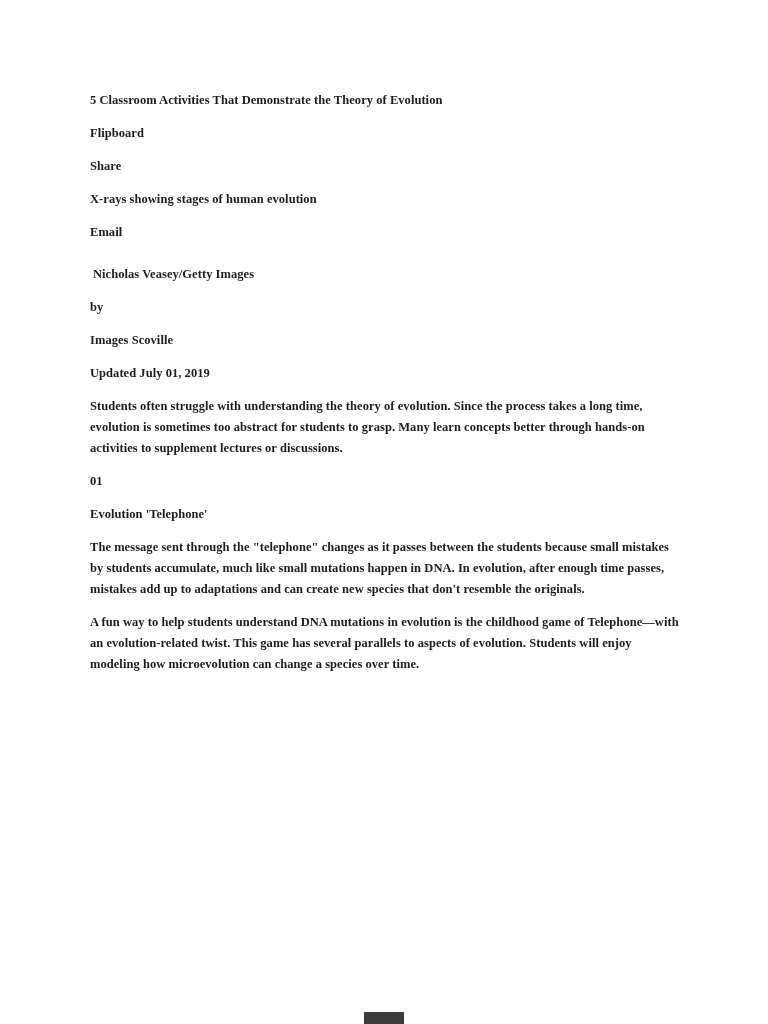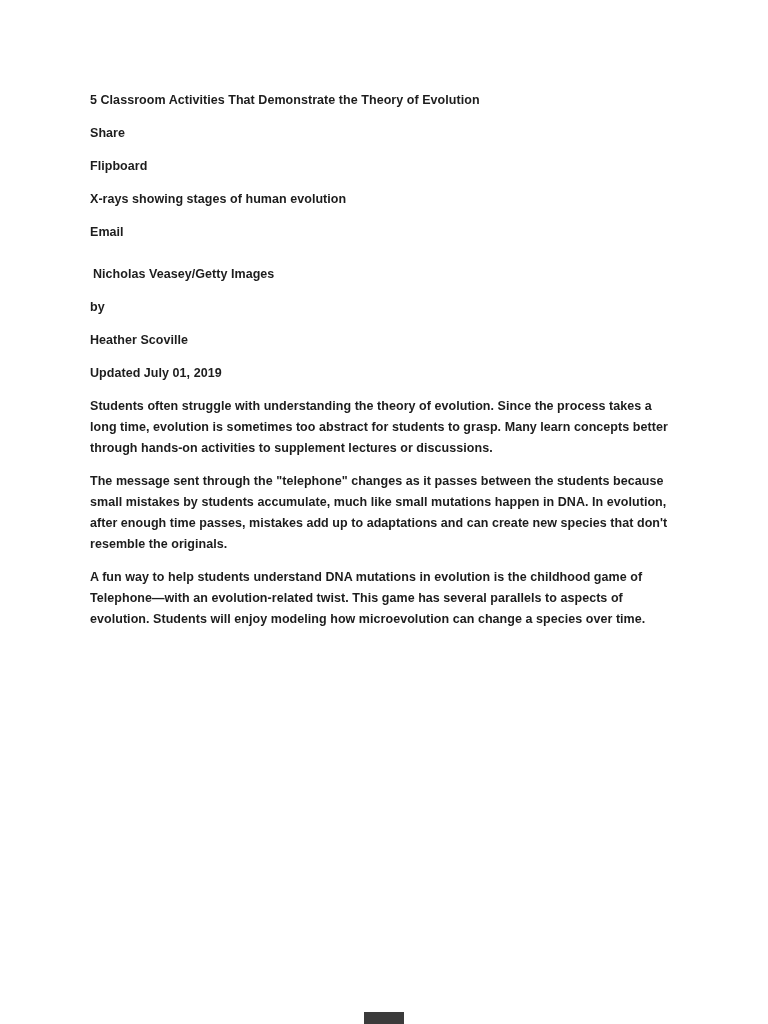--- a/index.html
+++ b/index.html
@@ -20,20 +20,21 @@
   }
   .doc-text {
     font-size: 12.5px;
     font-weight: 700;
     line-height: 21px;
     letter-spacing: 0.05px;
   }
   .line, .para {
     margin: 0 0 12px 0;
     max-width: 590px;
+    font-family: Liberation Serif, serif;
   }
   .mt-gap {
   }
   .indent-sm {
     padding-left: 3px;
     margin-top: 21px;
   }
   
   .page-peek {
     position: absolute;
@@ -45,31 +46,33 @@
     background: #3b3b3b;
   }
 </style>
 </head>
 <body>
 
 <div class="page doc-text">
 
   <p class="line">5 Classroom Activities That Demonstrate the Theory of Evolution</p>
 
+  <p class="line">Flipboard</p>
   <p class="line">Share</p>
-  <p class="line">Flipboard</p>
   <p class="line">X-rays showing stages of human evolution</p>
 
   <p class="line">Email</p>
   <p class="line indent-sm">Nicholas Veasey/Getty Images</p>
 
   <p class="line mt-gap">by</p>
-  <p class="line">Heather Scoville</p>
+  <p class="line">Images Scoville</p>
   <p class="line">Updated July 01, 2019</p>
 
   <p class="para">Students often struggle with understanding the theory of evolution. Since the process takes a long time, evolution is sometimes too abstract for students to grasp. Many learn concepts better through hands-on activities to supplement lectures or discussions.</p>
 
+  <p class="line mt-gap">01</p>
+  <p class="line">Evolution 'Telephone'</p>
 
   <p class="para mt-gap">The message sent through the "telephone" changes as it passes between the students because small mistakes by students accumulate, much like small mutations happen in DNA. In evolution, after enough time passes, mistakes add up to adaptations and can create new species that don't resemble the originals.</p>
   <p class="para">A fun way to help students understand DNA mutations in evolution is the childhood game of Telephone—with an evolution-related twist. This game has several parallels to aspects of evolution. Students will enjoy modeling how microevolution can change a species over time.</p>
 
   <div class="page-peek"></div>
 </div>
 
 </body></html>

